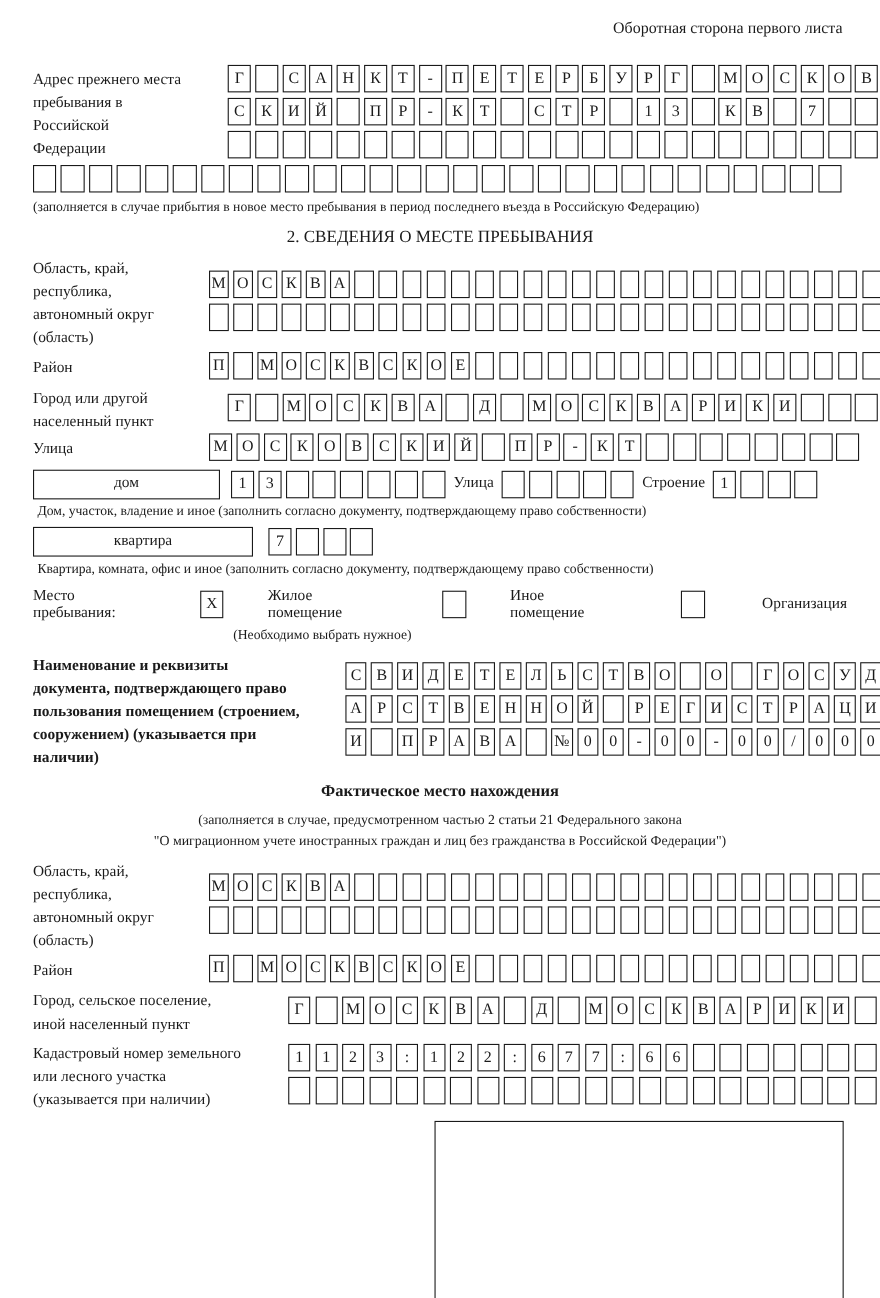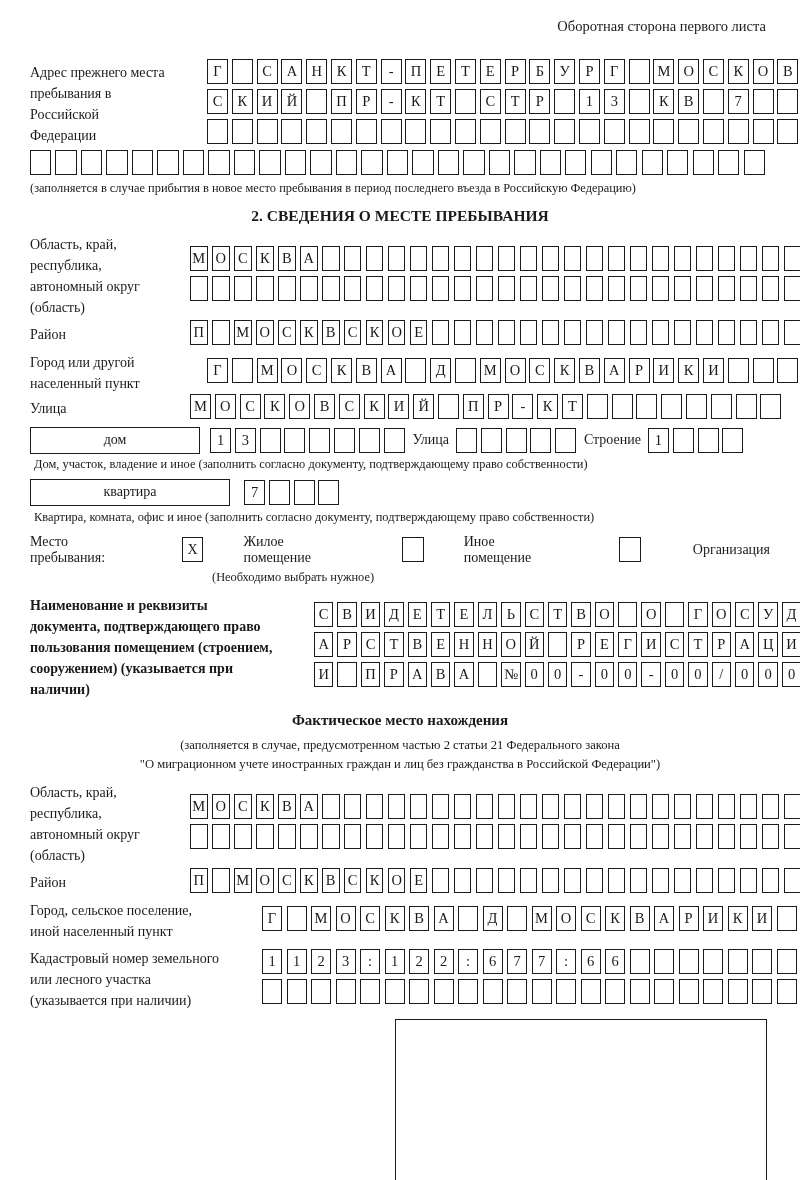--- a/index.html
+++ b/index.html
@@ -21,21 +21,21 @@
         font-size:14.5px;background:#fff;}
   .p25 .cell{width:21px;margin-right:3.8px;}
   .p22 .cell{width:17.6px;margin-right:4.4px;}
   .p23 .cell{width:19.4px;margin-right:4px;}
   .p24 .cell{width:20px;margin-right:4.5px;}
   .p25f .cell{width:21.3px;margin-right:4.2px;}
   .fullrow{margin-top:1px;}
 
   .caption{font-size:12.4px;line-height:1.45;}
   .center{text-align:left;}
-  .sec-title{text-align:center;font-weight:bold;font-size:15.5px;margin:9px 0 9px 0;}
+  .sec-title{text-align:center;font-weight:normal;font-size:15.5px;margin:9px 0 9px 0;}
 
   .widebox{box-sizing:border-box;border:1.6px solid #1a1a1a;height:27px;
            display:flex;align-items:center;justify-content:center;font-size:14px;}
   .house-row{display:flex;align-items:center;margin:3px 0 2px 0;}
   .inline-lab{font-size:14px;margin:0 7px 0 4px;}
 
   .stay-row{display:flex;align-items:center;font-size:14px;margin-top:7px;gap:28px;}
   .checkbox{box-sizing:border-box;border:1.6px solid #1a1a1a;width:22px;height:25px;
             display:flex;align-items:center;justify-content:center;font-size:14px;
             margin:0 12px 0 10px;}

